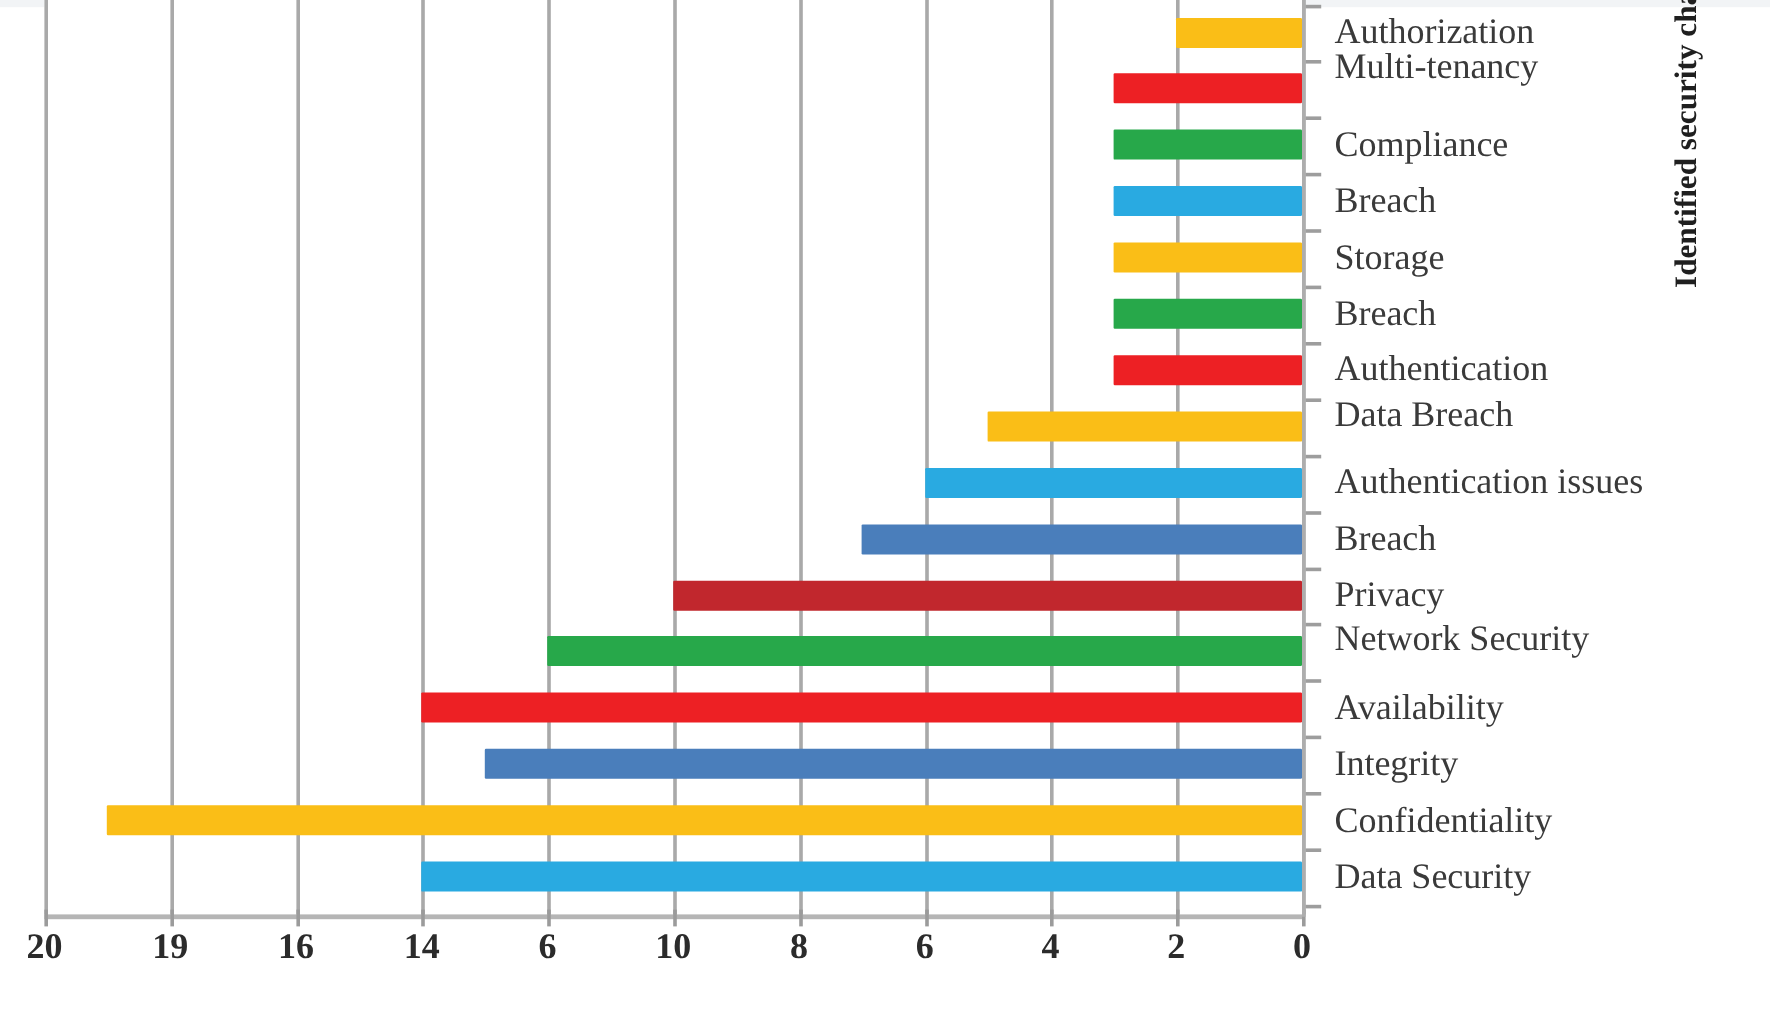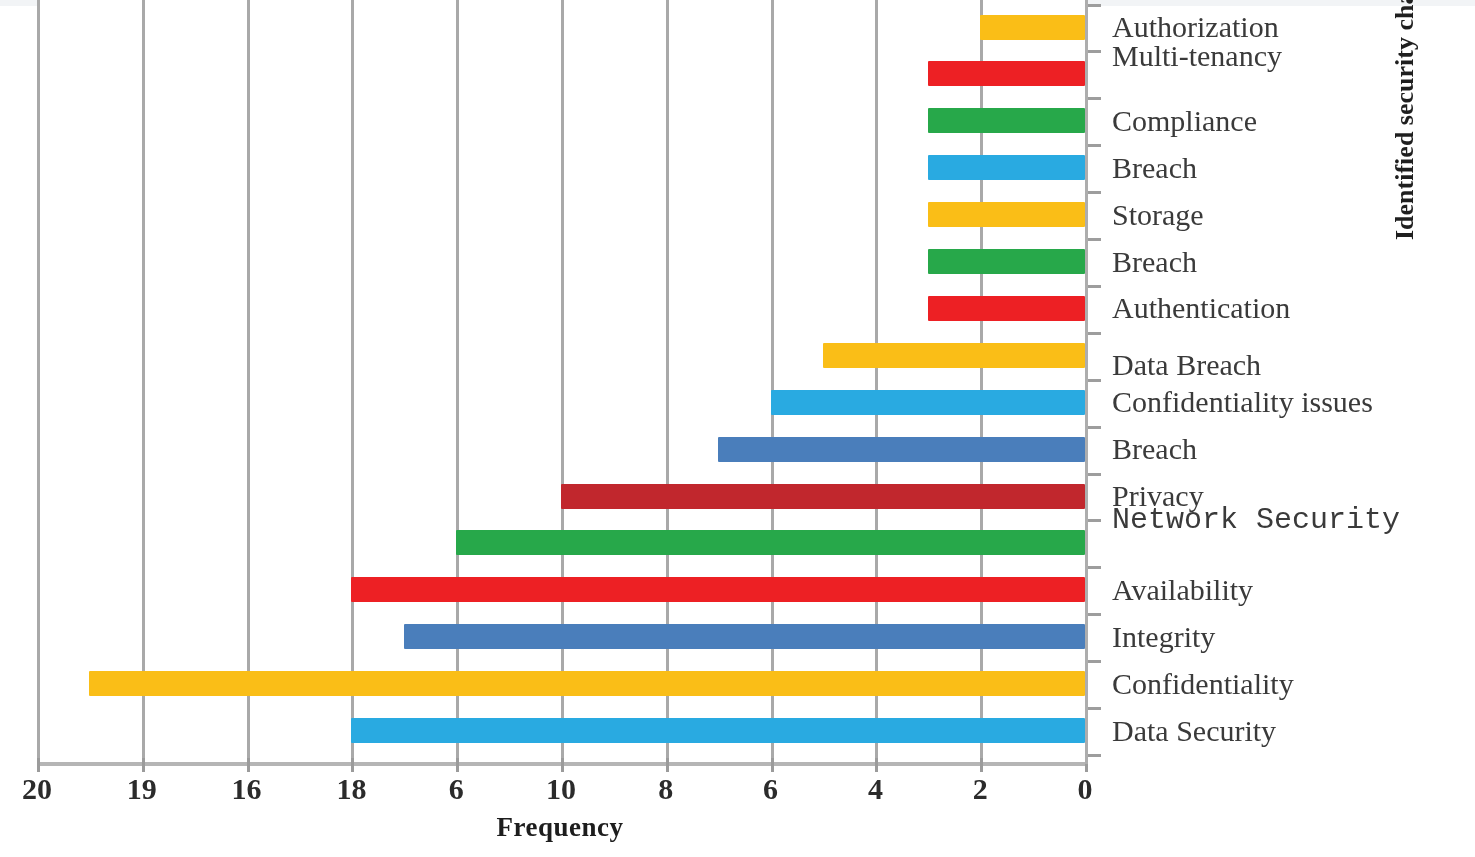--- a/index.html
+++ b/index.html
@@ -181,30 +181,29 @@
       <div class="xtick" style="left: 665.8px;"></div>
       <div class="xtick" style="left: 770.6px;"></div>
       <div class="xtick" style="left: 875.4px;"></div>
       <div class="xtick" style="left: 980.2px;"></div>
       <div class="xtick" style="left: 1085px;"></div>
     </div>
   <div id="xticklabels">
       <div class="xticklabel" style="left: 37px;">20</div>
       <div class="xticklabel" style="left: 141.8px;">19</div>
       <div class="xticklabel" style="left: 246.6px;">16</div>
-      <div class="xticklabel" style="left: 351.4px;">18</div>
+      <div class="xticklabel" style="left: 351.4px;">14</div>
       <div class="xticklabel" style="left: 456.2px;">6</div>
       <div class="xticklabel" style="left: 561px;">10</div>
       <div class="xticklabel" style="left: 665.8px;">8</div>
       <div class="xticklabel" style="left: 770.6px;">6</div>
       <div class="xticklabel" style="left: 875.4px;">4</div>
       <div class="xticklabel" style="left: 980.2px;">2</div>
       <div class="xticklabel" style="left: 1085px;">0</div>
     </div>
-  <div id="xaxis-title">Frequency</div>
 
   <div id="cat-axis"></div>
   <div id="yticks">
       <div class="ytick" style="top: 3.55px;"></div>
       <div class="ytick" style="top: 50.45px;"></div>
       <div class="ytick" style="top: 97.35px;"></div>
       <div class="ytick" style="top: 144.25px;"></div>
       <div class="ytick" style="top: 191.15px;"></div>
       <div class="ytick" style="top: 238.05px;"></div>
       <div class="ytick" style="top: 284.95px;"></div>
@@ -220,25 +219,25 @@
       <div class="ytick" style="top: 753.95px;"></div>
     </div>
   <div id="catlabels">
       <div class="catlabel" style="top: 12px;">Authorization</div>
       <div class="catlabel" style="top: 41px;">Multi-tenancy</div>
       <div class="catlabel" style="top: 105.8px;">Compliance</div>
       <div class="catlabel" style="top: 152.7px;">Breach</div>
       <div class="catlabel" style="top: 199.6px;">Storage</div>
       <div class="catlabel" style="top: 246.5px;">Breach</div>
       <div class="catlabel" style="top: 293.4px;">Authentication</div>
-      <div class="catlabel" style="top: 350px;">Data Breach</div>
-      <div class="catlabel" style="top: 387.2px;">Confidentiality issues</div>
+      <div class="catlabel" style="top: 331px;">Data Breach</div>
+      <div class="catlabel" style="top: 387.2px;">Authentication issues</div>
       <div class="catlabel" style="top: 434.1px;">Breach</div>
       <div class="catlabel" style="top: 481px;">Privacy</div>
-      <div class="catlabel" style="top: 505px; font-family: Liberation Mono, monospace;">Network Security</div>
+      <div class="catlabel" style="top: 518px;">Network Security</div>
       <div class="catlabel" style="top: 574.8px;">Availability</div>
       <div class="catlabel" style="top: 621.7px;">Integrity</div>
       <div class="catlabel" style="top: 668.6px;">Confidentiality</div>
       <div class="catlabel" style="top: 715.5px;">Data Security</div>
     </div>
 
   <div id="yaxis-title">Identified security challenges</div>
 
 </div>
 

